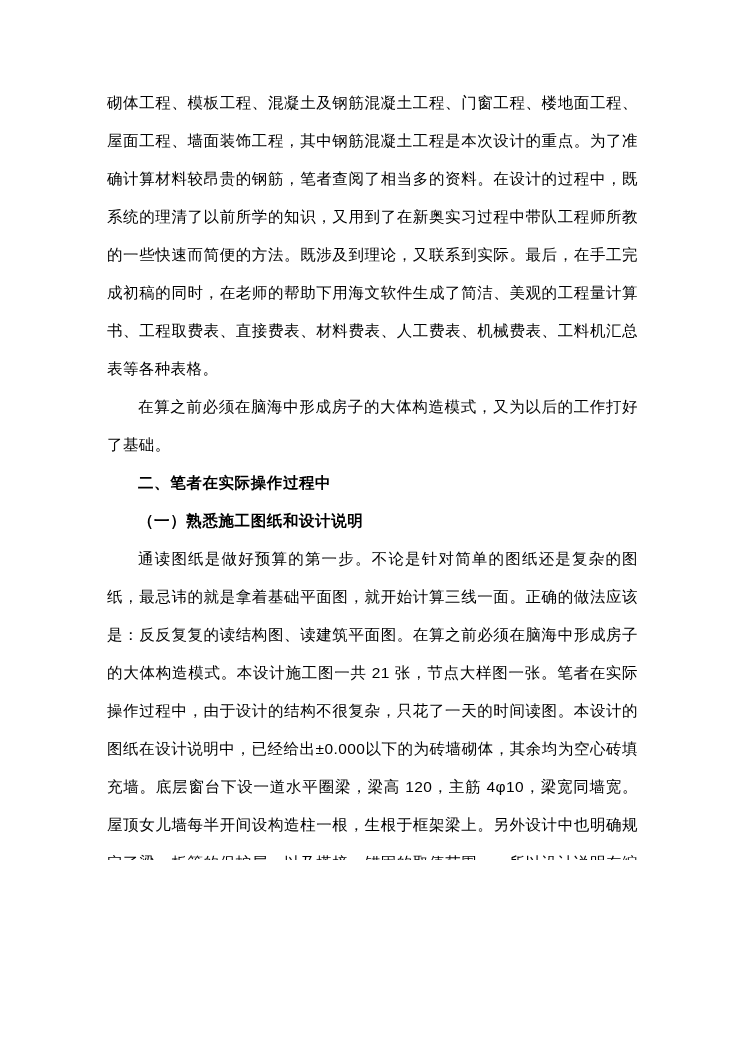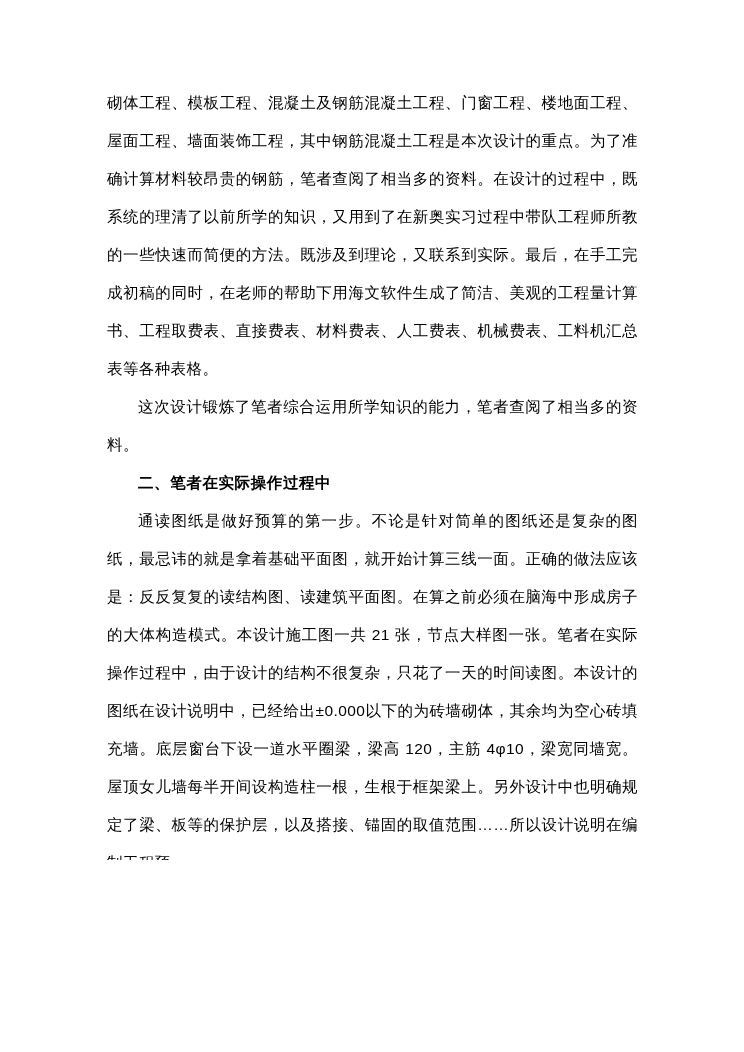--- a/index.html
+++ b/index.html
@@ -50,17 +50,18 @@
     text-indent: 2em;
     letter-spacing: 0.6px;
   }
 </style>
 </head>
 <body>
 
 <div class="page">
   <div class="doc-body">
     <p class="para">砌体工程、模板工程、混凝土及钢筋混凝土工程、门窗工程、楼地面工程、屋面工程、墙面装饰工程，其中钢筋混凝土工程是本次设计的重点。为了准确计算材料较昂贵的钢筋，笔者查阅了相当多的资料。在设计的过程中，既系统的理清了以前所学的知识，又用到了在新奥实习过程中带队工程师所教的一些快速而简便的方法。既涉及到理论，又联系到实际。最后，在手工完成初稿的同时，在老师的帮助下用海文软件生成了简洁、美观的工程量计算书、工程取费表、直接费表、材料费表、人工费表、机械费表、工料机汇总表等各种表格。</p>
-    <p class="para-indent">这次设计锻炼了笔者综合运用所学知识的能力，笔者查阅了相当多的资料。</p>
+    <p class="para-indent">在算之前必须在脑海中形成房子的大体构造模式，又为以后的工作打好了基础。</p>
     <p class="heading">二、笔者在实际操作过程中</p>
+    <p class="subheading">（一）熟悉施工图纸和设计说明</p>
     <p class="para-indent">通读图纸是做好预算的第一步。不论是针对简单的图纸还是复杂的图纸，最忌讳的就是拿着基础平面图，就开始计算三线一面。正确的做法应该是：反反复复的读结构图、读建筑平面图。在算之前必须在脑海中形成房子的大体构造模式。本设计施工图一共 21 张，节点大样图一张。笔者在实际操作过程中，由于设计的结构不很复杂，只花了一天的时间读图。本设计的图纸在设计说明中，已经给出±0.000以下的为砖墙砌体，其余均为空心砖填充墙。底层窗台下设一道水平圈梁，梁高 120，主筋 4φ10，梁宽同墙宽。屋顶女儿墙每半开间设构造柱一根，生根于框架梁上。另外设计中也明确规定了梁、板等的保护层，以及搭接、锚固的取值范围……所以设计说明在编制工程预</p>
   </div>
 </div>
 
 </body></html>

